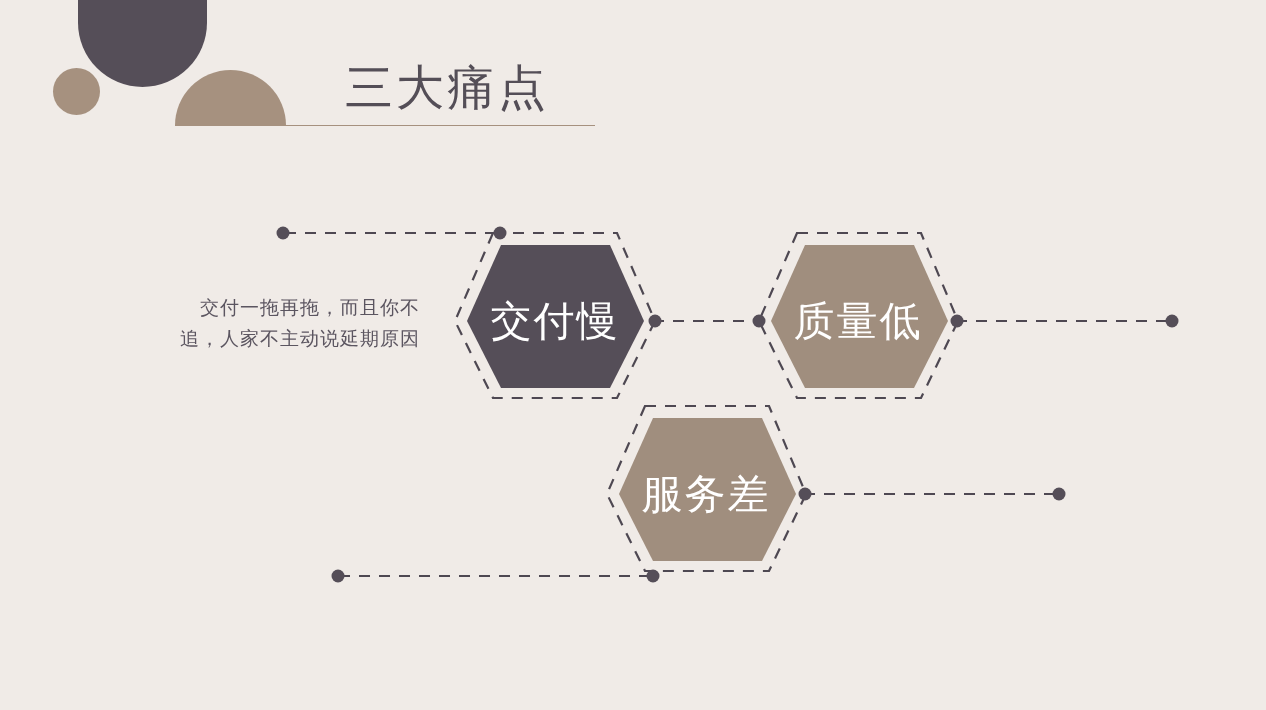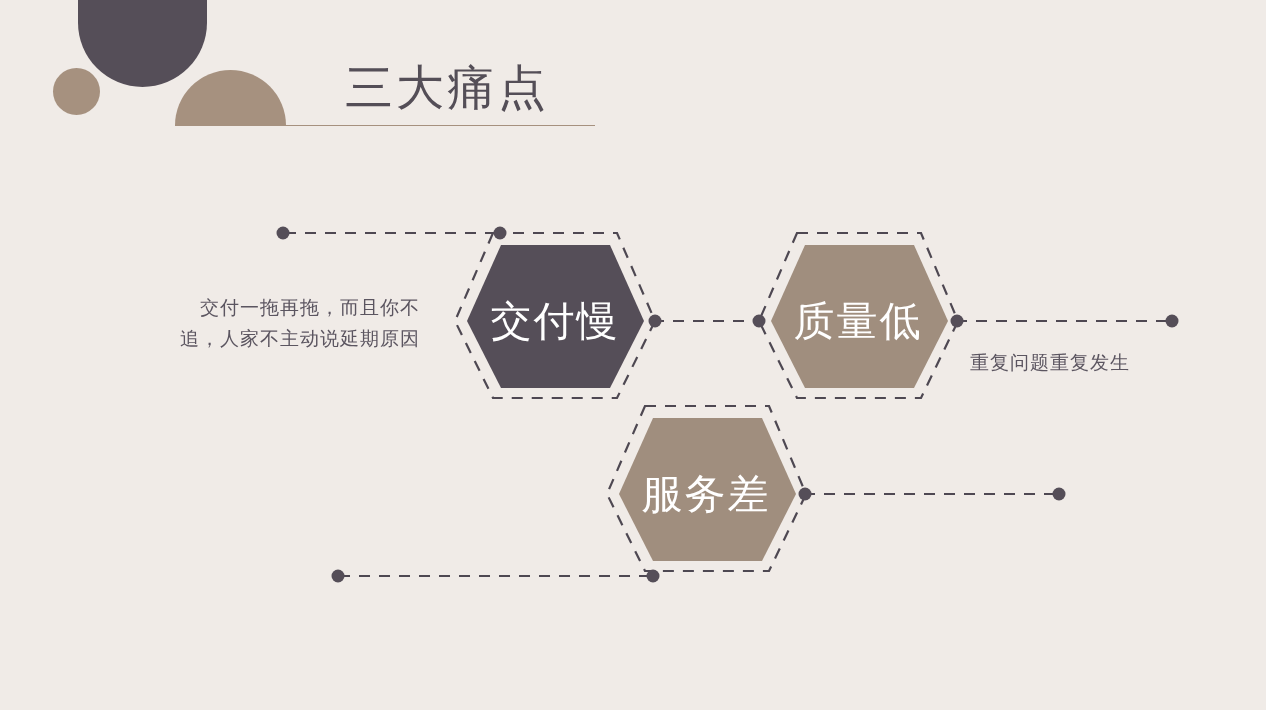--- a/index.html
+++ b/index.html
@@ -166,15 +166,14 @@
     <circle cx="1059" cy="494" r="6.5" fill="#554E58"></circle>
     <circle cx="338" cy="576" r="6.5" fill="#554E58"></circle>
     <circle cx="653" cy="576" r="6.5" fill="#554E58"></circle>
   </svg>
 
   <div class="hex-label l1">交付慢</div>
   <div class="hex-label l2">质量低</div>
   <div class="hex-label l3">服务差</div>
 
   <div class="caption cap-left-top">交付一拖再拖，而且你不追，人家不主动说延期原因</div>
-  <div class="caption cap-right-mid">重复问题重复发生</div>
 
 </div>
 
 </body></html>

